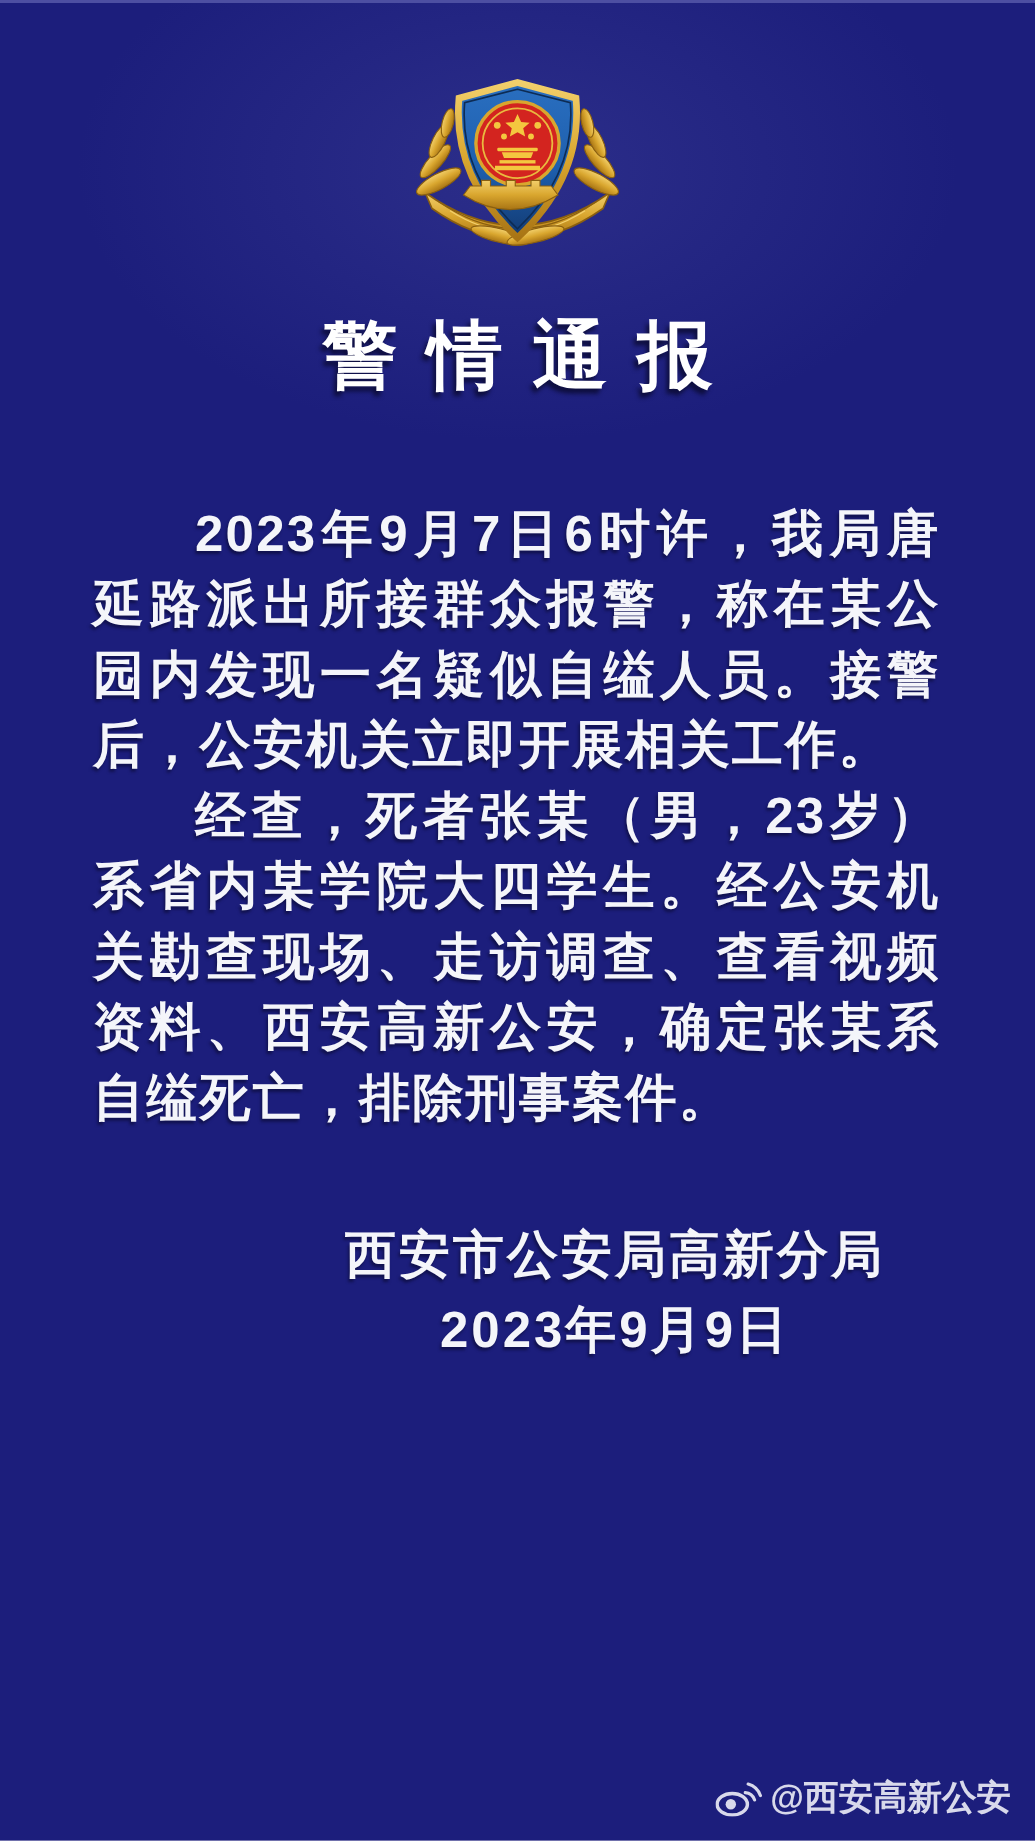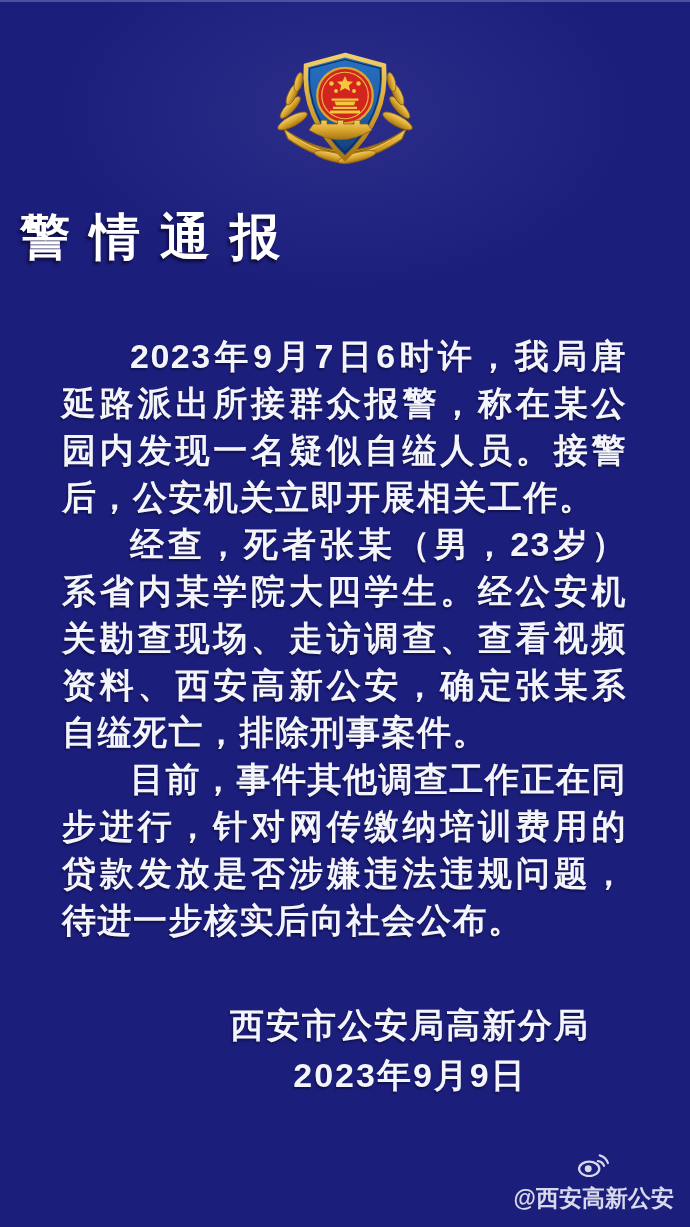--- a/index.html
+++ b/index.html
@@ -13,20 +13,21 @@
     overflow:hidden;
     font-family:"Liberation Sans","DejaVu Sans",sans-serif;
     color:#f4f5fa;
   }
   .emblem-wrap{
     padding-top:50px;
     display:flex;justify-content:center;
   }
   .title{
     margin:32px 0 0 0;
+    text-align:center;
     font-size:50px;
     font-weight:bold;
     letter-spacing:20px;
     text-indent:20px; 
     color:#ffffff;
     text-shadow:-2px 3px 3px rgba(8,8,40,.75);
   }
   .body-text{
     margin:62px 63px 0 62px;
     font-size:34px;
@@ -54,21 +55,20 @@
     text-shadow:-1px 2px 2px rgba(8,8,40,.55);
   }
   .watermark{
     position:absolute;
     right:16px;bottom:13px;
     display:flex;align-items:center;gap:6px;
     font-size:23px;
     font-weight:bold;
     color:#e8e9f5;
     opacity:.92;
-    flex-direction:column;
   }
   .watermark svg{display:block;}
 </style>
 </head>
 <body>
 
 <div class="page">
 
   <div class="emblem-wrap">
     <svg width="150" height="120" viewBox="0 0 200 160" aria-hidden="true">
@@ -129,21 +129,20 @@
         <path d="M58,96 h10 v-5 h8 v5 h14 v-5 h8 v5 h14 v-5 h8 v5 h10 l6,8 q-43,26 -84,0 Z"></path>
       </g>
     </svg>
   </div>
 
   <h1 class="title">警情通报</h1>
 
   <div class="body-text">
     <p>2023年9月7日6时许，我局唐延路派出所接群众报警，称在某公园内发现一名疑似自缢人员。接警后，公安机关立即开展相关工作。</p>
     <p>经查，死者张某（男，23岁）系省内某学院大四学生。经公安机关勘查现场、走访调查、查看视频资料、西安高新公安，确定张某系自缢死亡，排除刑事案件。</p>
-    <p>目前，事件其他调查工作正在同步进行，针对网传缴纳培训费用的贷款发放是否涉嫌违法违规问题，待进一步核实后向社会公布。</p>
   </div>
 
   <div class="signature">
     <div>西安市公安局高新分局</div>
     <div>2023年9月9日</div>
   </div>
 
   <div class="watermark">
     <svg width="31" height="25" viewBox="0 0 32 26" aria-hidden="true">
       <ellipse cx="11.5" cy="17.5" rx="10.5" ry="7.5" fill="none" stroke="#e8e9f5" stroke-width="2.4"></ellipse>

